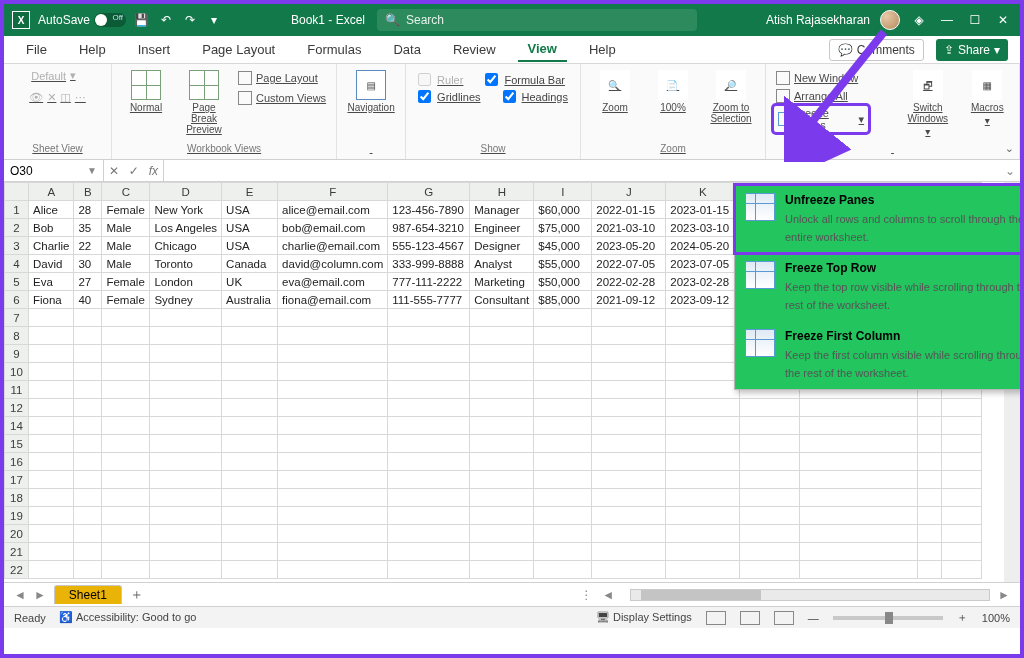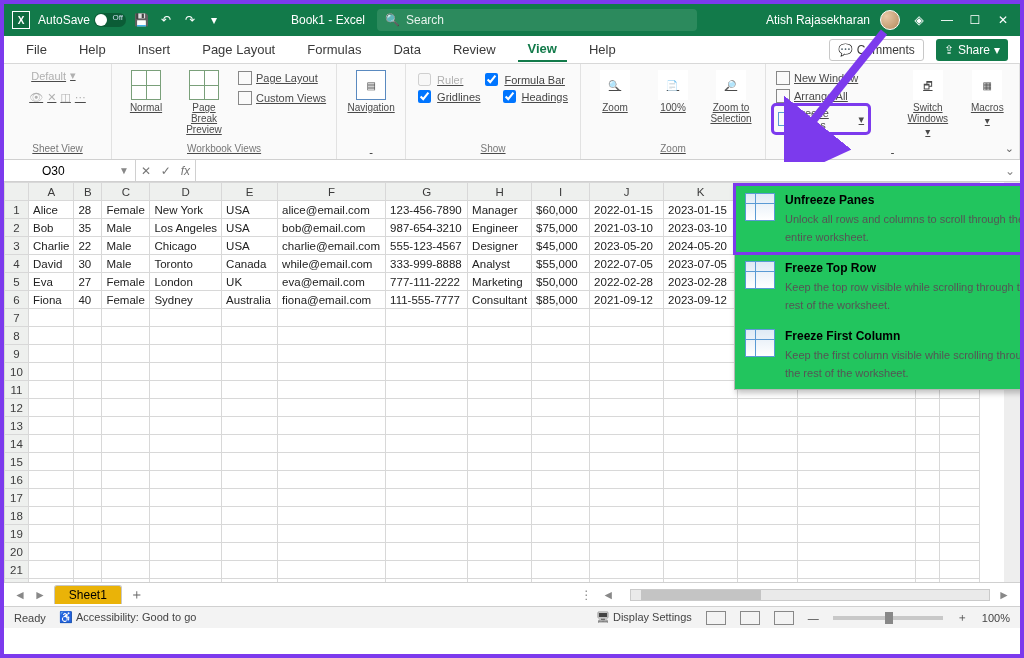--- a/index.html
+++ b/index.html
@@ -39,21 +39,21 @@
   .bigbtn .ico.grid::after { top:50%; left:0; right:0; height:1px; }
   .stackbtn { display:flex; align-items:center; gap:4px; font-size:11px; color:#444; padding:1px 4px; }
   .stackbtn input[type=checkbox]{ margin-right:2px; }
   .smallbtn { display:flex; align-items:center; gap:4px; font-size:11px; padding:1px 2px; }
   .smallbtn .sq { width:14px; height:14px; border:1px solid #888; display:inline-block; }
   .disabled { color:#b0b0b0; }
   .ribbon .group.sheetview { width:108px; }
   .ribbon .collapse { position:absolute; right:6px; bottom:4px; font-size:11px; color:#666; }
   
   .fxrow { height:22px; display:flex; align-items:center; border-bottom:1px solid #d0d0d0; font-size:12px; }
-  .namebox { width:100px; height:100%; border-right:1px solid #d0d0d0; padding:0 6px; display:flex; align-items:center; justify-content:space-between;margin-left:32px; }
+  .namebox { width:100px; height:100%; border-right:1px solid #d0d0d0; padding:0 6px; display:flex; align-items:center; justify-content:space-between; }
   .fxicons { width:60px; height:100%; border-right:1px solid #d0d0d0; display:flex; align-items:center; justify-content:space-around; color:#777; }
   .fxbar { flex:1; padding:0 6px; }
   .fxexpand { width:20px; text-align:center; color:#888; }
   
   .gridwrap { position:relative; height:400px; overflow:hidden; }
   table.sheet { border-collapse:collapse; font-size:11.5px; color:#222; table-layout:fixed; }
   table.sheet th, table.sheet td { border:1px solid #d8d8d8; height:18px; padding:0 4px; white-space:nowrap; overflow:hidden; text-align:left; }
   table.sheet th { background:#eef0ee; font-weight:normal; text-align:center; color:#3c3c3c; }
   table.sheet th.rowhdr { width:24px; background:#eef0ee; text-align:center; }
   table.sheet td { background:#fff; }
@@ -358,21 +358,21 @@
           <td class="colN"></td>
           <td class="colQ"></td>
         </tr>
         <tr>
           <th class="rowhdr">4</th>
           <td class="colA">David</td>
           <td class="colB">30</td>
           <td class="colC">Male</td>
           <td class="colD">Toronto</td>
           <td class="colE">Canada</td>
-          <td class="colF">while@email.com</td>
+          <td class="colF">david@column.com</td>
           <td class="colG">333-999-8888</td>
           <td class="colH">Analyst</td>
           <td class="colI">$55,000</td>
           <td class="colJ">2022-07-05</td>
           <td class="colK">2023-07-05</td>
           <td class="colL">M</td>
           <td class="colM"></td>
           <td class="colN"></td>
           <td class="colQ"></td>
         </tr>
@@ -514,38 +514,20 @@
           <td class="colH"></td>
           <td class="colI"></td>
           <td class="colJ"></td>
           <td class="colK"></td>
           <td class="colL"></td>
           <td class="colM"></td>
           <td class="colN"></td>
           <td class="colQ"></td>
         </tr>
         <tr>
-          <th class="rowhdr">13</th>
-          <td class="colA"></td>
-          <td class="colB"></td>
-          <td class="colC"></td>
-          <td class="colD"></td>
-          <td class="colE"></td>
-          <td class="colF"></td>
-          <td class="colG"></td>
-          <td class="colH"></td>
-          <td class="colI"></td>
-          <td class="colJ"></td>
-          <td class="colK"></td>
-          <td class="colL"></td>
-          <td class="colM"></td>
-          <td class="colN"></td>
-          <td class="colQ"></td>
-        </tr>
-        <tr>
           <th class="rowhdr">14</th>
           <td class="colA"></td>
           <td class="colB"></td>
           <td class="colC"></td>
           <td class="colD"></td>
           <td class="colE"></td>
           <td class="colF"></td>
           <td class="colG"></td>
           <td class="colH"></td>
           <td class="colI"></td>

